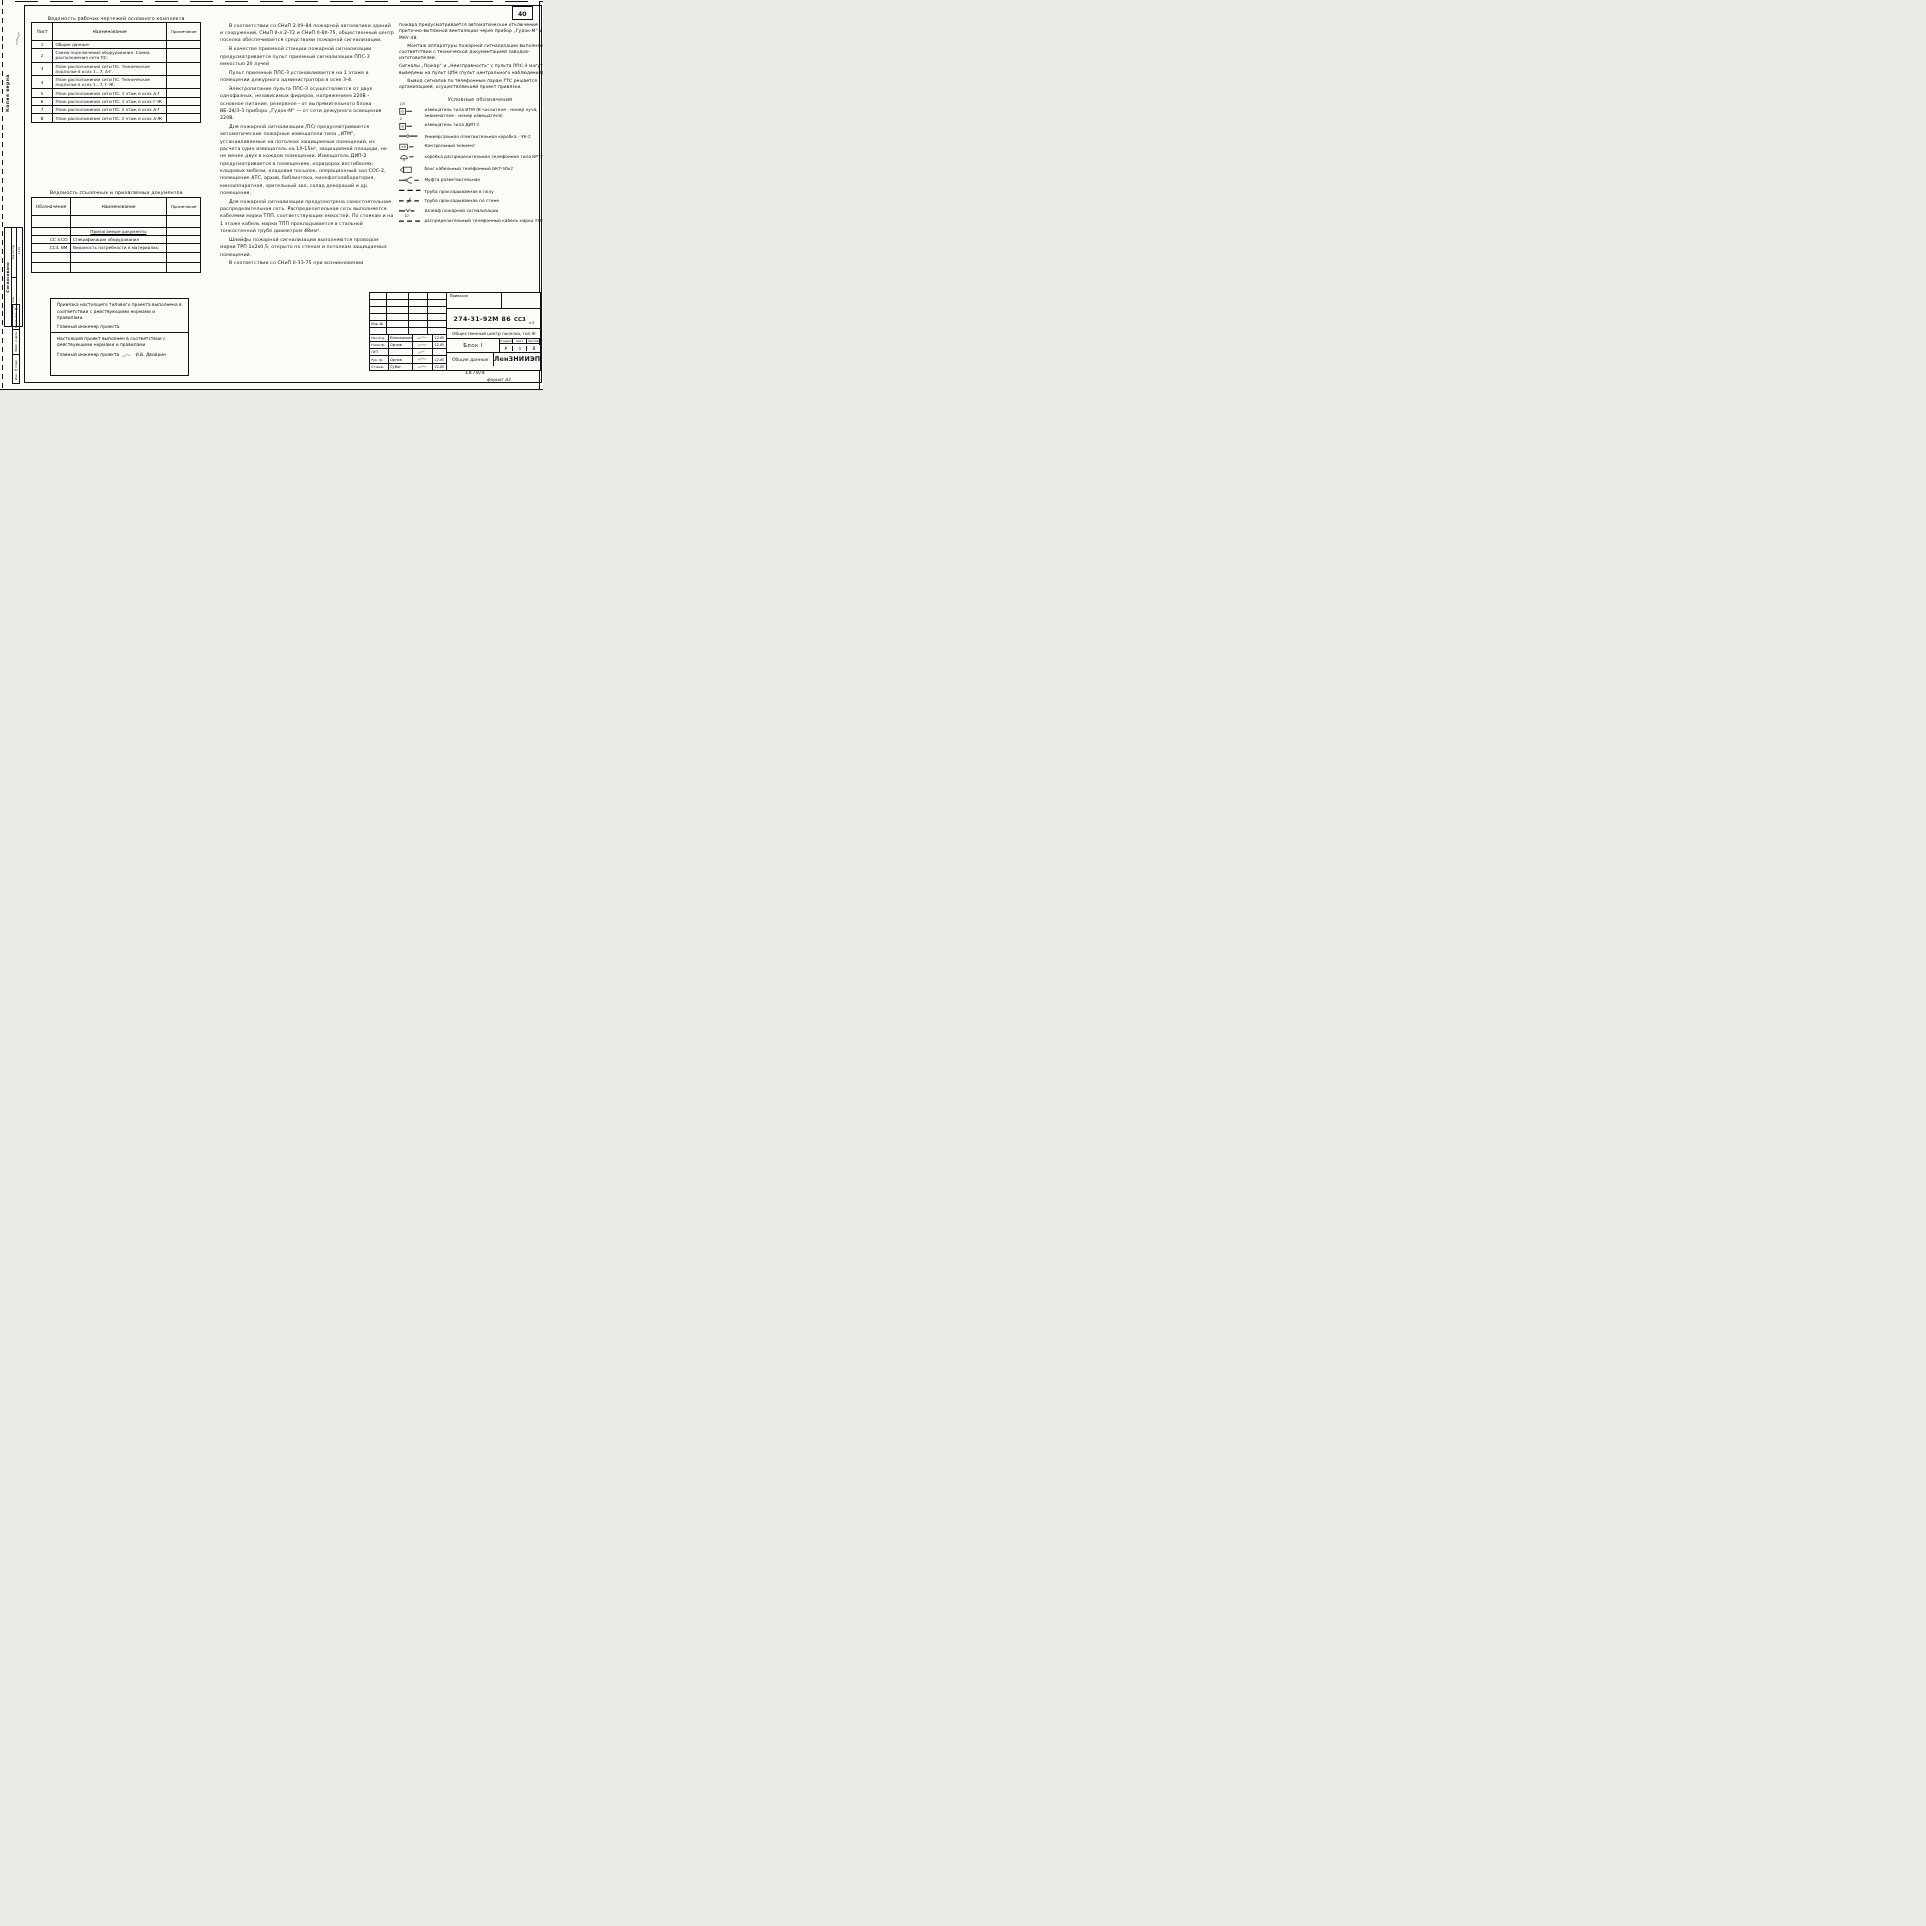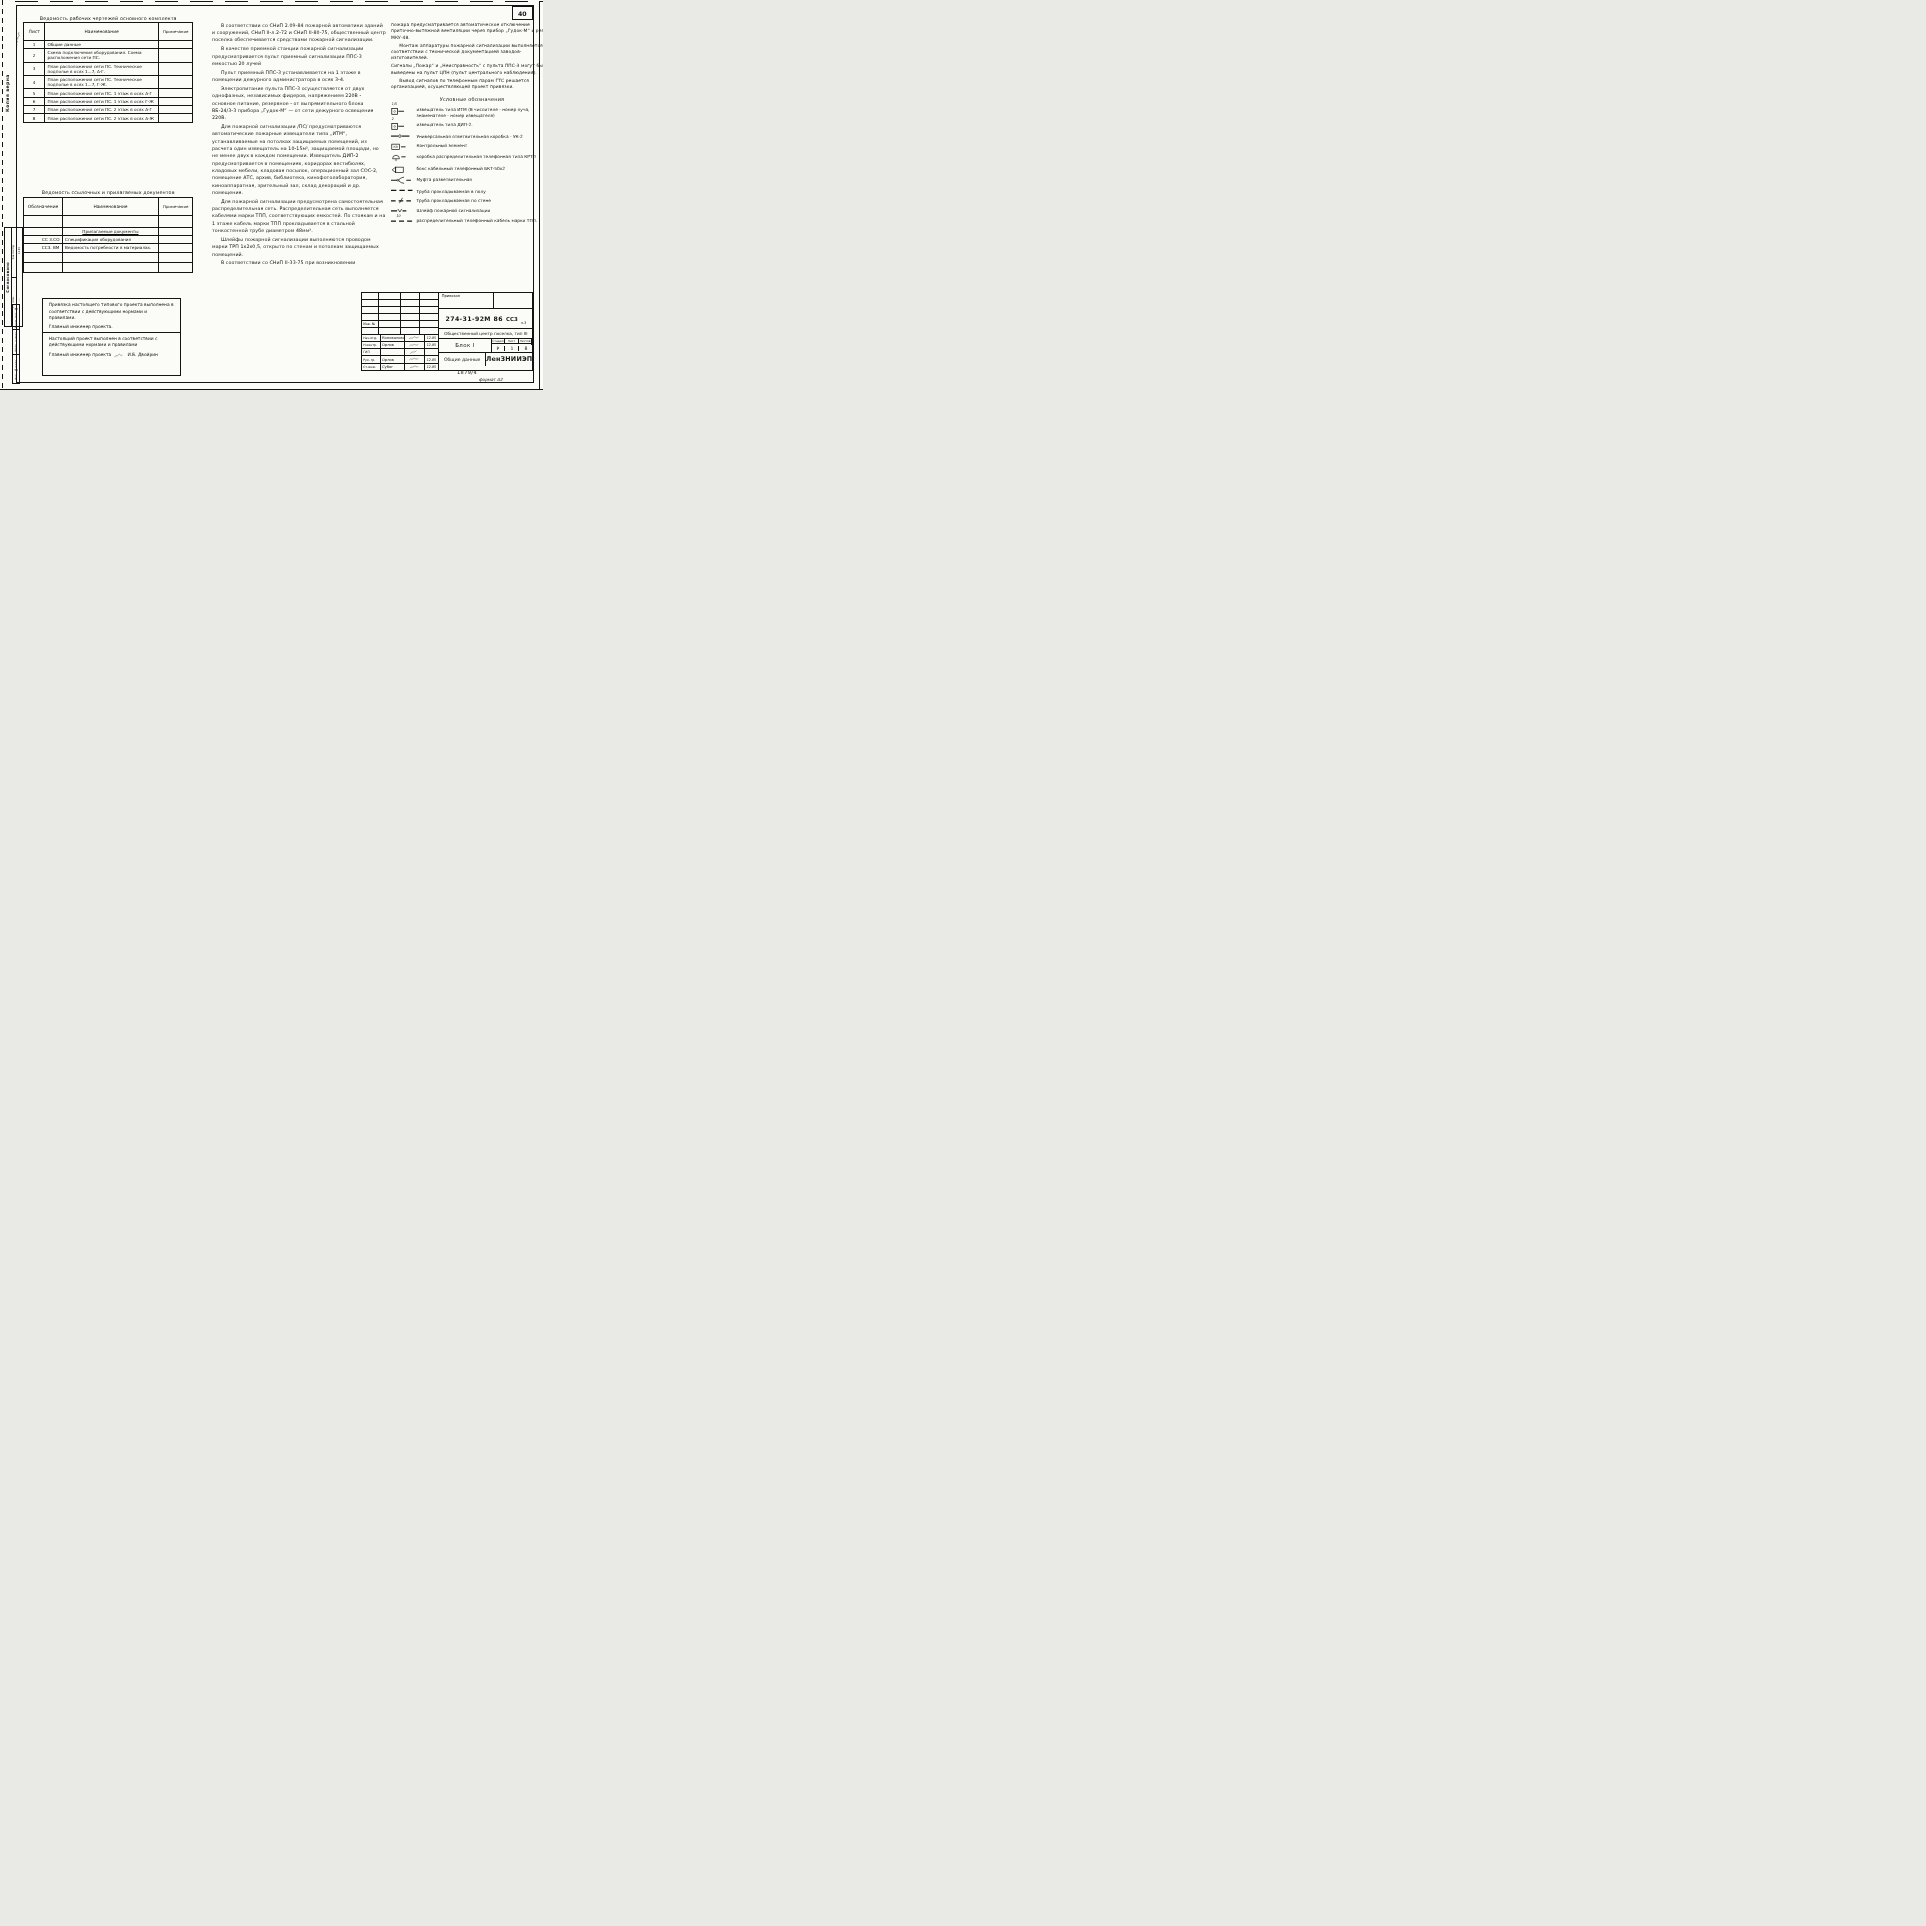--- a/index.html
+++ b/index.html
@@ -5,21 +5,21 @@
   html,body{margin:0;padding:0;background:#e9e9e6;}
   .sheet{position:relative;width:543px;height:389px;background:#fbfbf8;color:#141414;
          font-family:"DejaVu Sans",sans-serif;overflow:hidden;border-bottom:1.2px solid #141414;}
   
   .edge-left{position:absolute;left:2.3px;top:0;bottom:0;width:1.2px;
     background:repeating-linear-gradient(180deg,#141414 0 5px,transparent 5px 8.9px);}
   .edge-top{position:absolute;left:15.4px;right:0;top:1.2px;height:1.2px;
     background:repeating-linear-gradient(90deg,#141414 0 23px,transparent 23px 35px);}
   .edge-right{position:absolute;right:3.1px;top:0.8px;bottom:0;width:0.8px;background:#141414;}
   
-  .frame{position:absolute;left:16px;top:5.4px;width:516px;height:376px;border:1px solid #141414;}
+  .frame{position:absolute;left:24px;top:5.4px;width:516px;height:376px;border:1px solid #141414;}
   
   .pagenum{position:absolute;left:512px;top:6.2px;width:18.5px;height:12.3px;border:1.2px solid #141414;
     display:flex;align-items:center;justify-content:center;font-size:6.2px;font-weight:bold;background:#fbfbf8;}
   
   .vtext{writing-mode:vertical-rl;transform:rotate(180deg);white-space:nowrap;}
   .copy-note{position:absolute;left:5.4px;top:27px;height:85px;font-size:4.6px;font-weight:bold;letter-spacing:0.4px;}
   .copy-sig{position:absolute;left:10px;top:35px;transform:rotate(-70deg);}
   .stamp{position:absolute;left:3.9px;top:227px;width:17px;height:98px;border:0.8px solid #141414;display:flex;}
   .stamp .c1{width:6.5px;border-right:0.6px solid #141414;display:flex;align-items:center;justify-content:center;}
   .stamp .c1 span{font-size:3.9px;font-weight:bold;letter-spacing:0.2px;}

